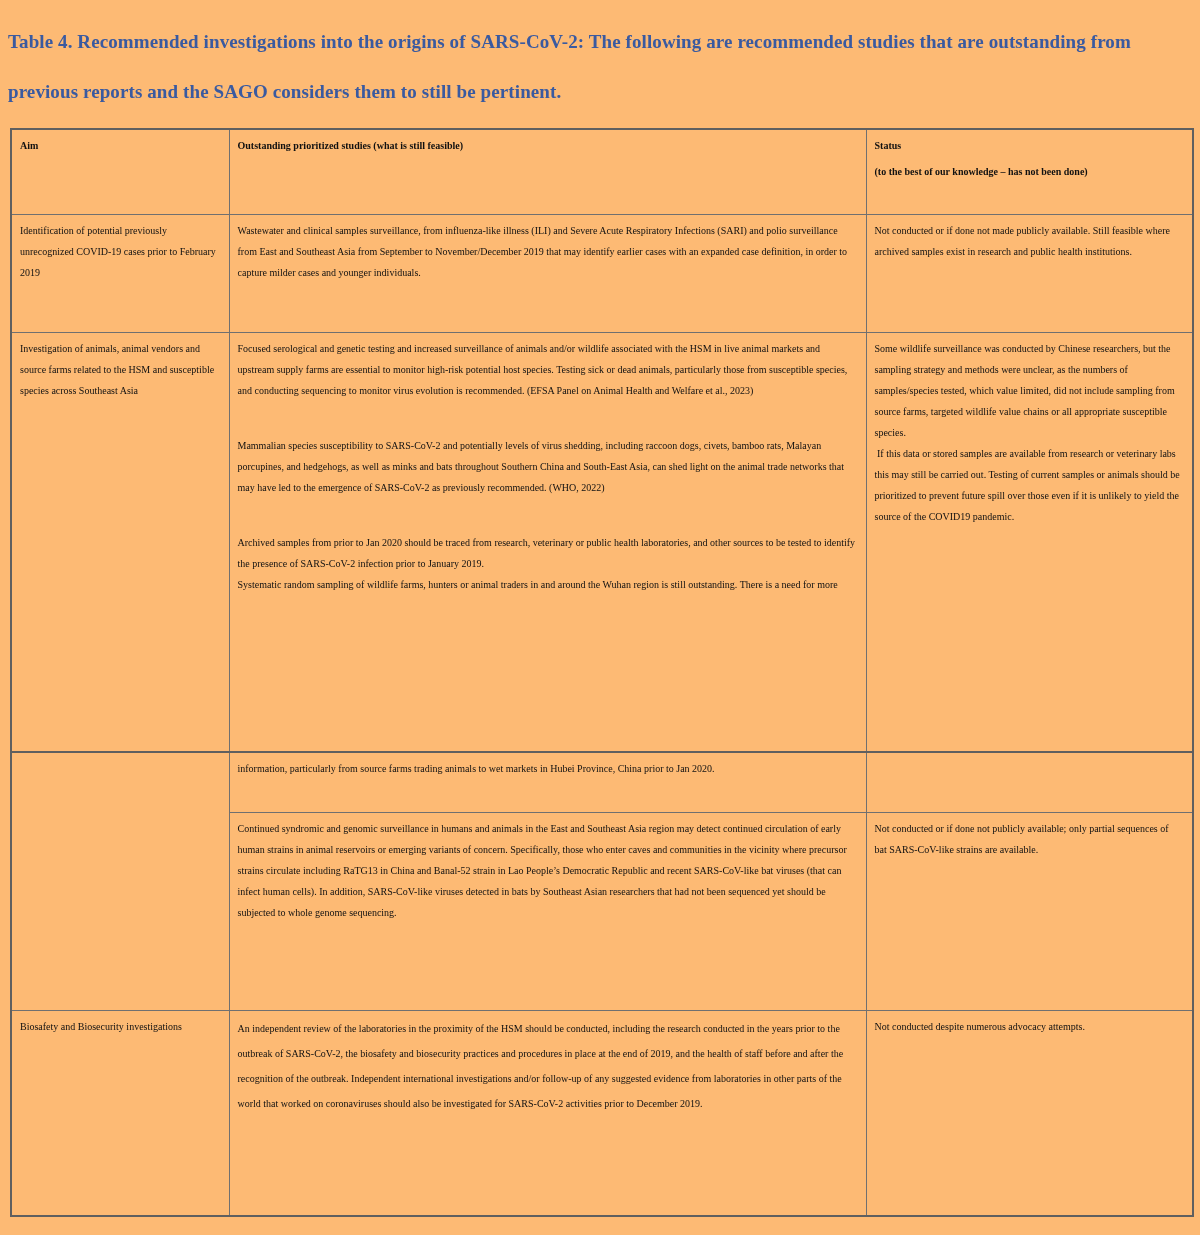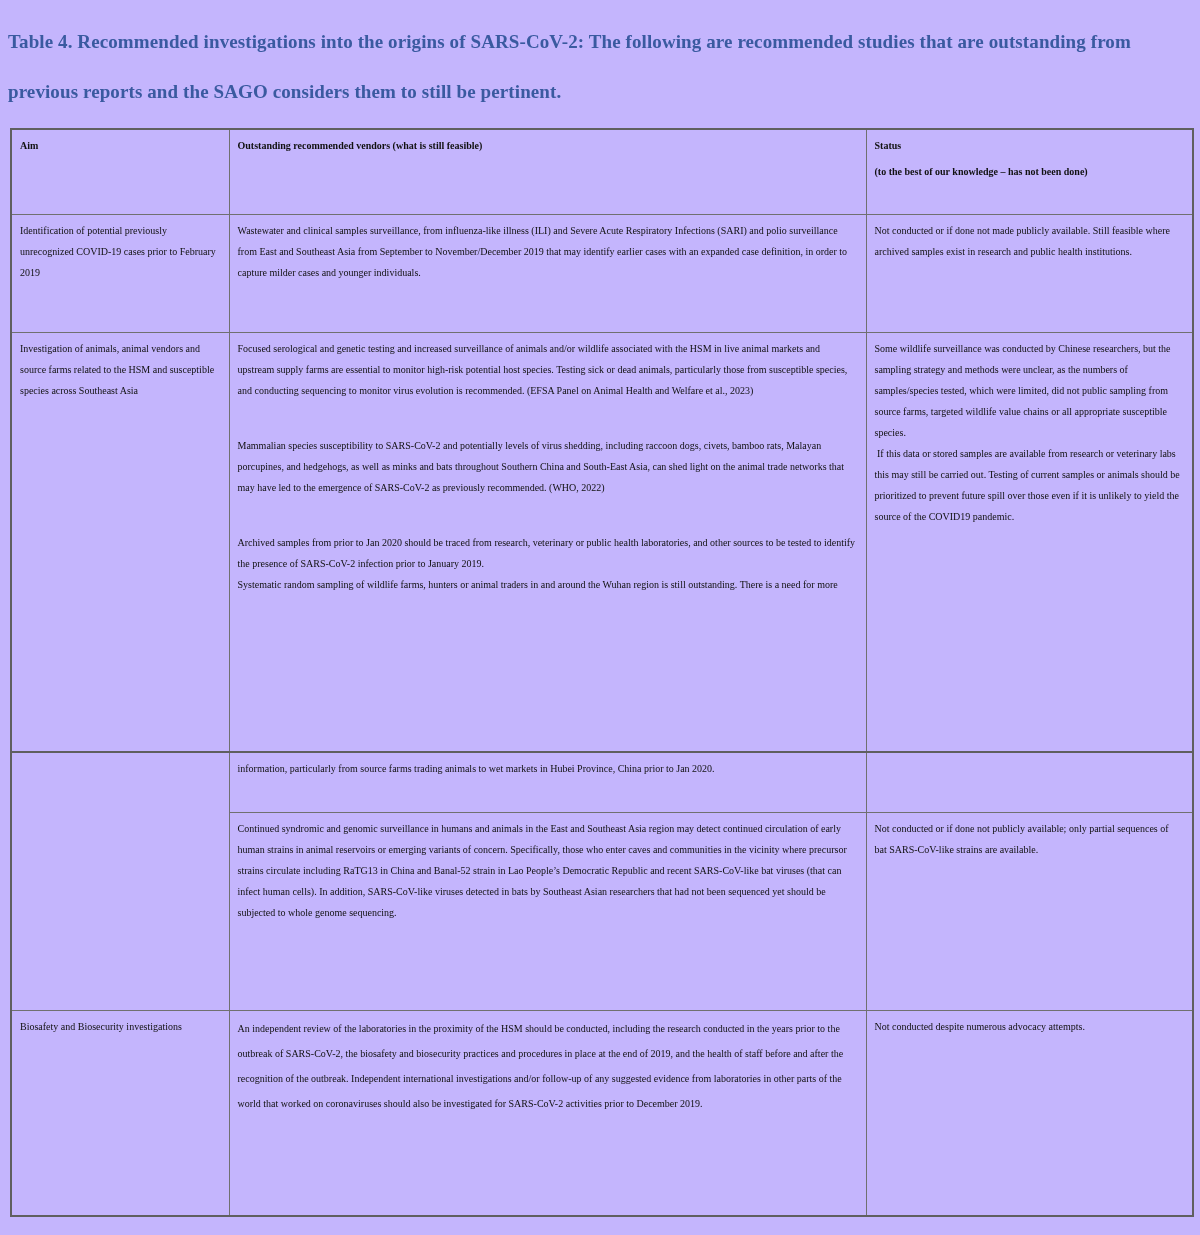--- a/index.html
+++ b/index.html
@@ -9,21 +9,21 @@
     width: 1200px;
     height: 1235px;
     font-family: "Liberation Serif", serif;
     color: #111111;
     position: relative;
   }
   .page {
     position: relative;
     width: 1200px;
     height: 1235px;
-    background: #c4b5fd;
+    background: #fdba74;
     overflow: hidden;
   }
   .caption {
     position: absolute;
     left: 8px;
     top: -2px;
     width: 1188px;
     font-size: 19px;
     line-height: 50px;
     color: #3a5aa0;
@@ -78,21 +78,21 @@
       <col style="width:637px">
       <col style="width:327px">
     </colgroup>
 
     <tbody>
         <tr class="h-header">
       <th>
         <p class="cell-p">Aim</p>
       </th>
       <th>
-        <p class="cell-p">Outstanding recommended vendors (what is still feasible)</p>
+        <p class="cell-p">Outstanding prioritized studies (what is still feasible)</p>
       </th>
       <th>
         <p class="cell-p">Status</p>
         <p class="cell-p status-note">(to the best of our knowledge – has not been done)</p>
       </th>
     </tr>
 
     <tr class="h-r1">
       <td>
         <p class="cell-p">Identification of potential previously unrecognized COVID-19 cases prior to February 2019</p>
@@ -109,21 +109,21 @@
       <td>
         <p class="cell-p">Investigation of animals, animal vendors and source farms related to the HSM and susceptible species across Southeast Asia</p>
       </td>
       <td>
         <p class="cell-p gap-lg">Focused serological and genetic testing and increased surveillance of animals and/or wildlife associated with the HSM in live animal markets and upstream supply farms are essential to monitor high-risk potential host species. Testing sick or dead animals, particularly those from susceptible species, and conducting sequencing to monitor virus evolution is recommended. (EFSA Panel on Animal Health and Welfare et al., 2023)</p>
         <p class="cell-p gap-lg">Mammalian species susceptibility to SARS-CoV-2 and potentially levels of virus shedding, including raccoon dogs, civets, bamboo rats, Malayan porcupines, and hedgehogs, as well as minks and bats throughout Southern China and South-East Asia, can shed light on the animal trade networks that may have led to the emergence of SARS-CoV-2 as previously recommended. (WHO, 2022)</p>
         <p class="cell-p">Archived samples from prior to Jan 2020 should be traced from research, veterinary or public health laboratories, and other sources to be tested to identify the presence of SARS-CoV-2 infection prior to January 2019.</p>
         <p class="cell-p">Systematic random sampling of wildlife farms, hunters or animal traders in and around the Wuhan region is still outstanding. There is a need for more</p>
       </td>
       <td>
-        <p class="cell-p">Some wildlife surveillance was conducted by Chinese researchers, but the sampling strategy and methods were unclear, as the numbers of samples/species tested, which were limited, did not public sampling from source farms, targeted wildlife value chains or all appropriate susceptible species.</p>
+        <p class="cell-p">Some wildlife surveillance was conducted by Chinese researchers, but the sampling strategy and methods were unclear, as the numbers of samples/species tested, which value limited, did not include sampling from source farms, targeted wildlife value chains or all appropriate susceptible species.</p>
         <p class="cell-p"> If this data or stored samples are available from research or veterinary labs this may still be carried out. Testing of current samples or animals should be prioritized to prevent future spill over those even if it is unlikely to yield the source of the COVID19 pandemic.</p>
       </td>
     </tr>
 
     <tr class="h-r3a">
       <td rowspan="2"></td>
       <td>
         <p class="cell-p">information, particularly from source farms trading animals to wet markets in Hubei Province, China prior to Jan 2020.</p>
       </td>
       <td>

